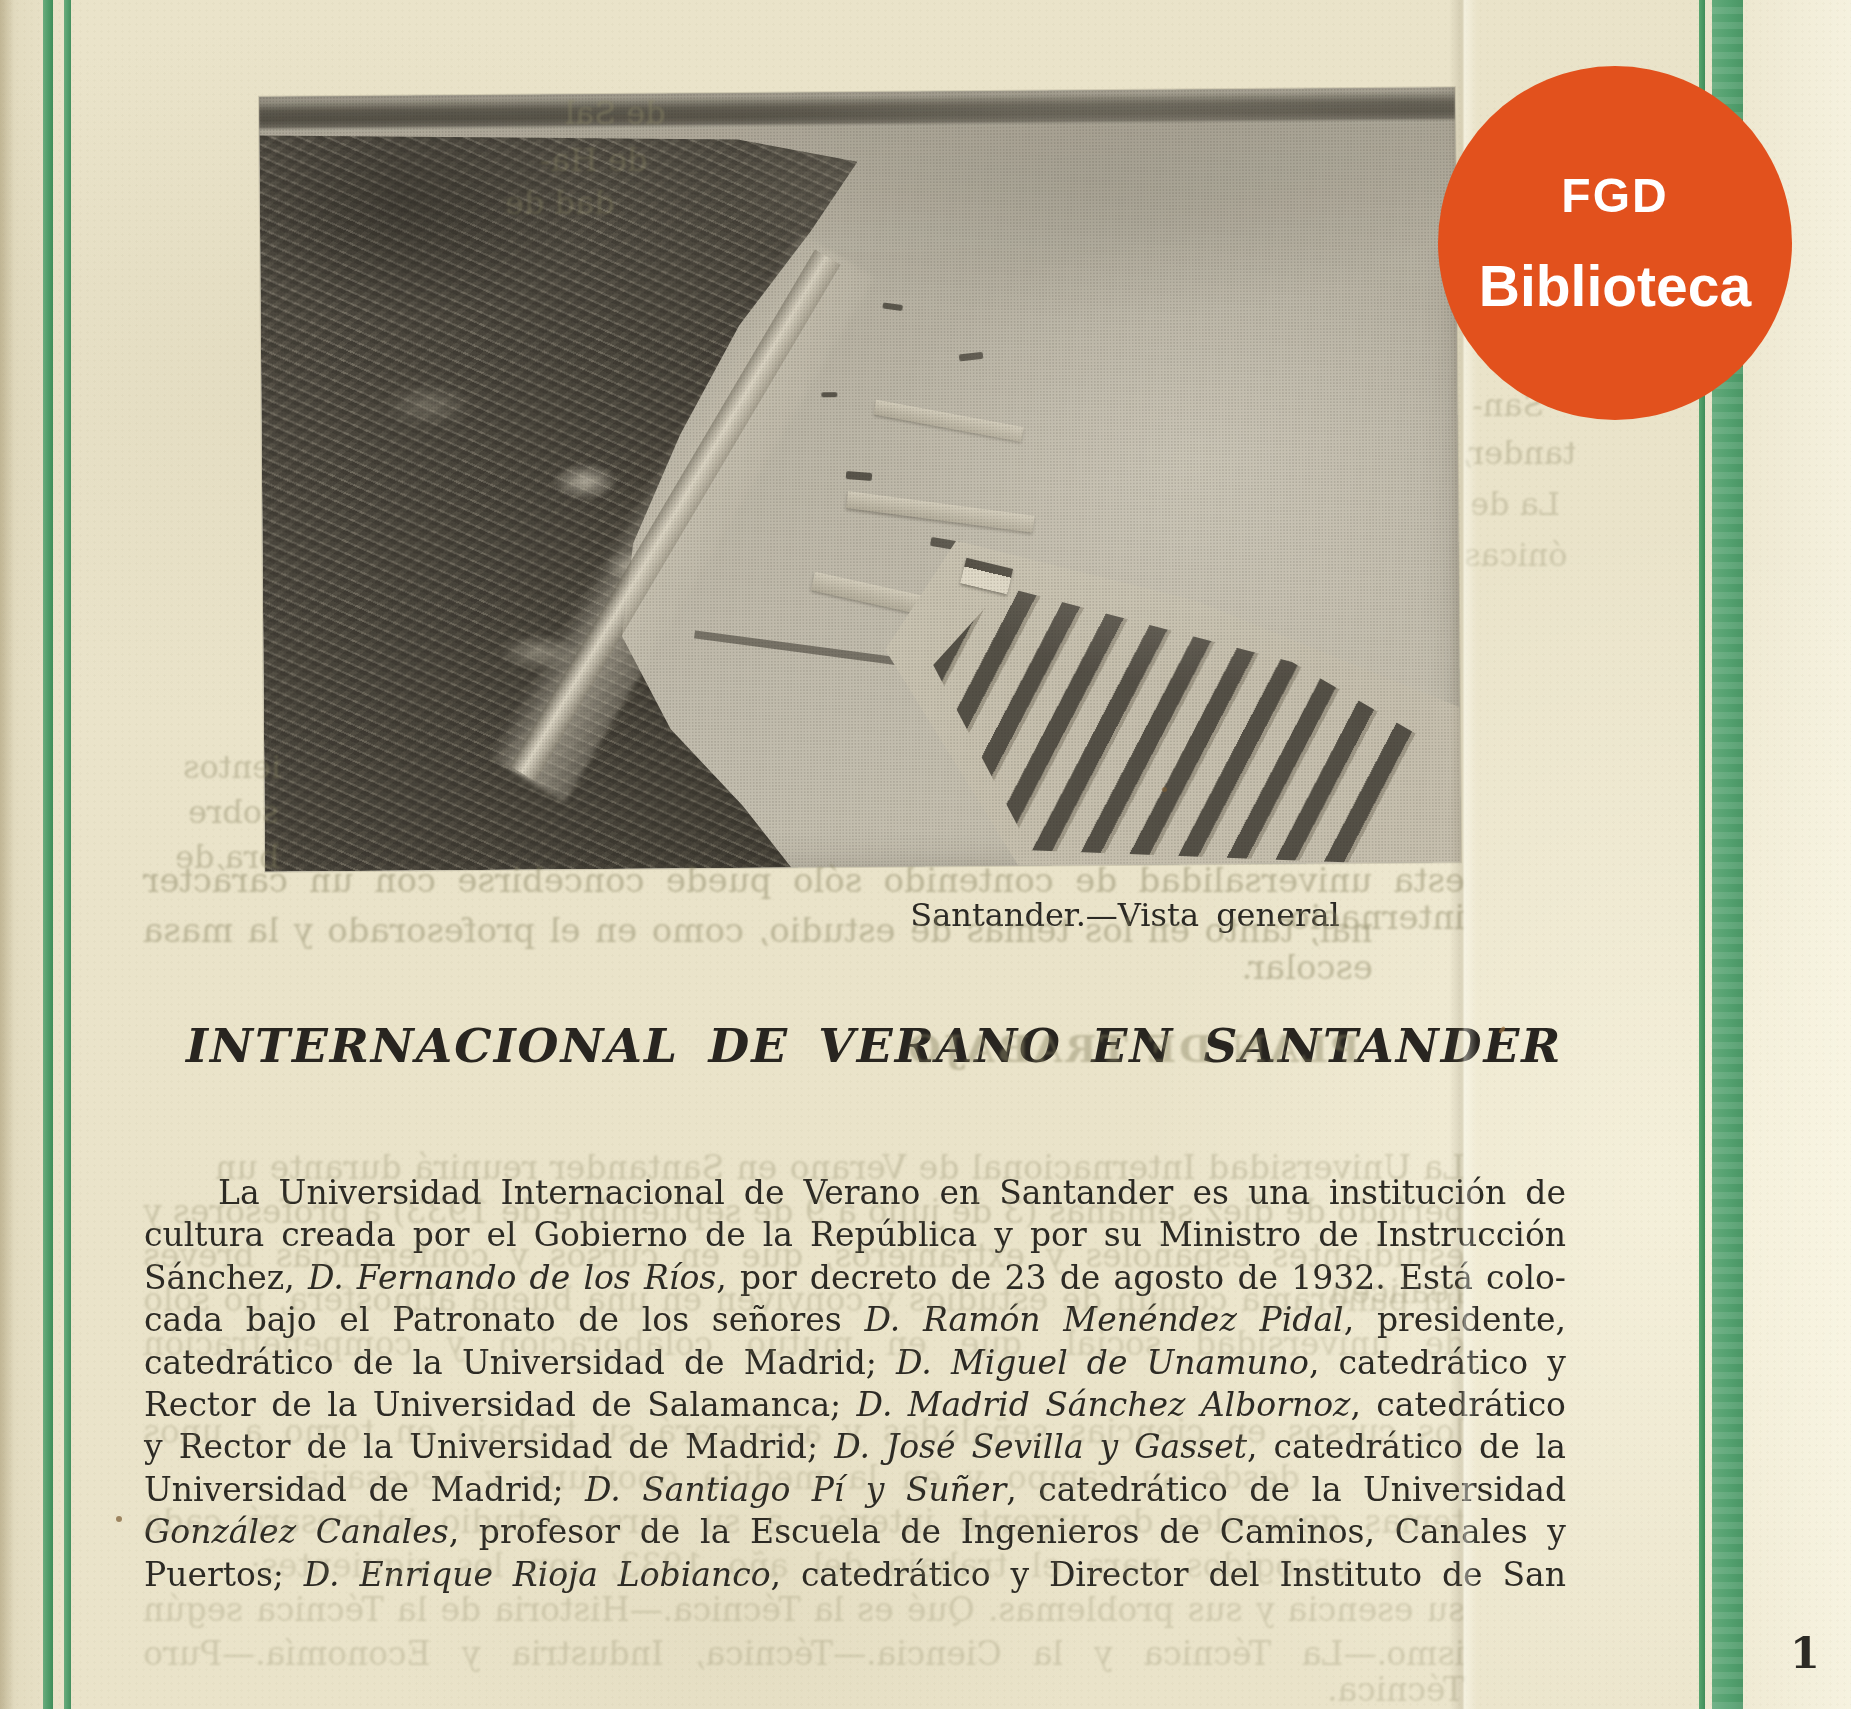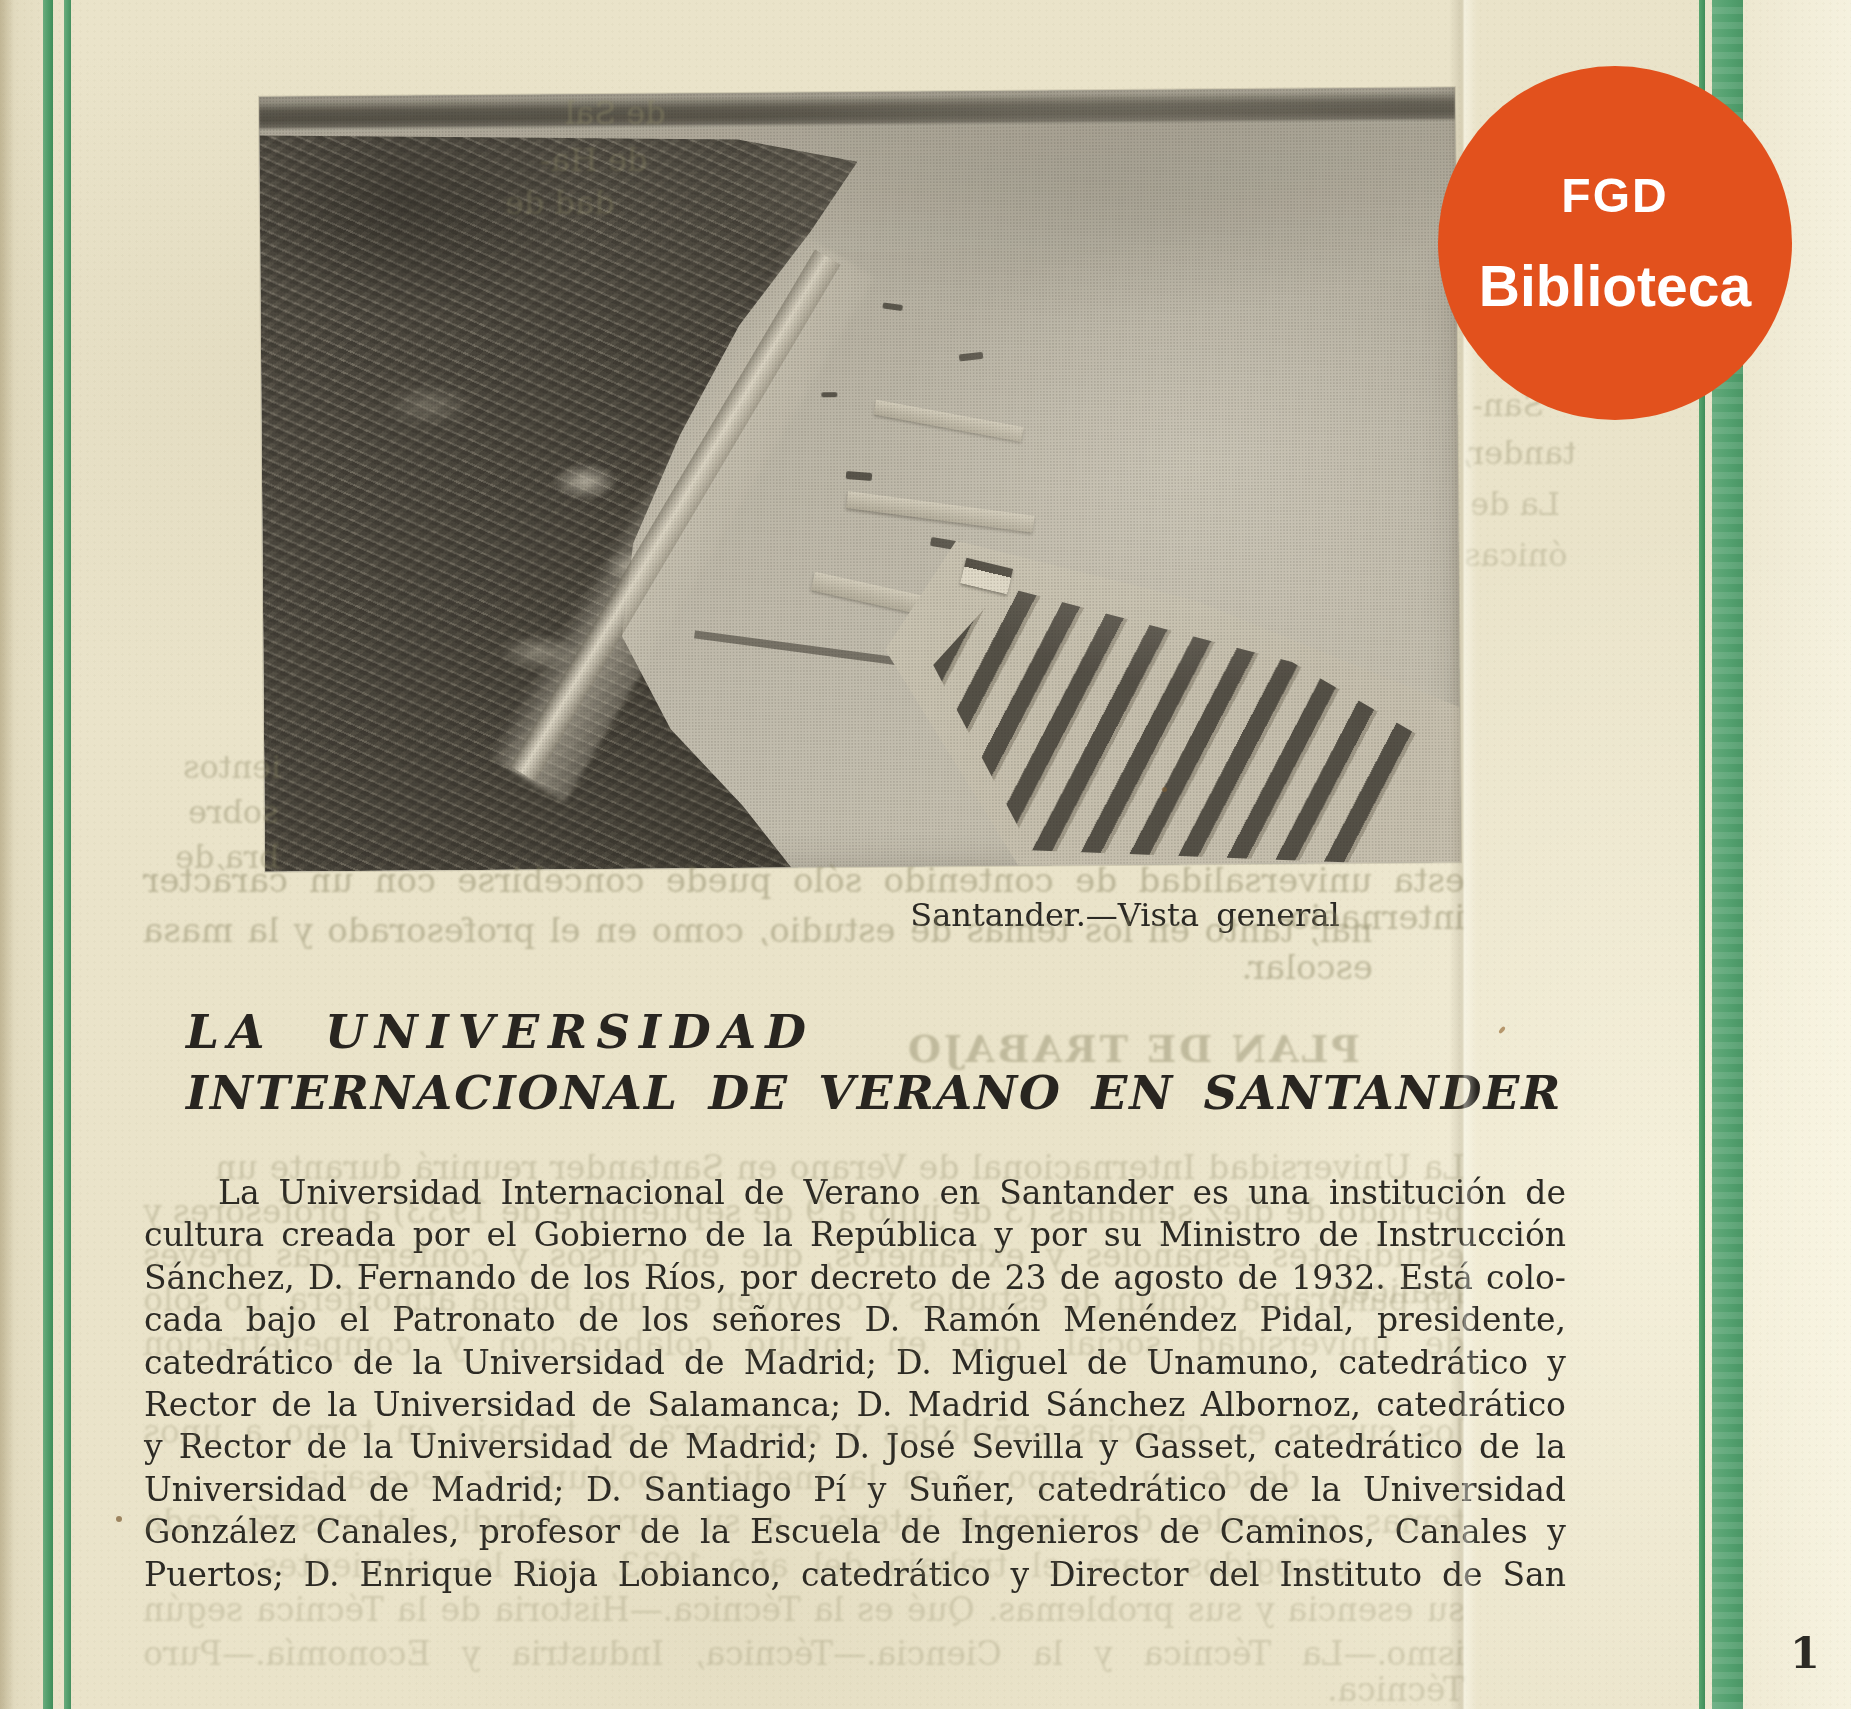--- a/index.html
+++ b/index.html
@@ -110,21 +110,21 @@
   .caption{position:absolute;left:900px;top:896px;width:450px;z-index:4;
     font-size:32px;text-align:center;word-spacing:7px;color:#2b2924;}
   
   .title{position:absolute;left:186px;top:1008px;z-index:4;font-style:italic;font-weight:bold;color:#282520;}
   .title .t1{font-size:47px;letter-spacing:9px;word-spacing:26px;line-height:1;}
   .title .t2{font-size:47px;letter-spacing:2px;word-spacing:11px;line-height:1;margin-top:14px;}
   
   .paragraph{position:absolute;left:144px;top:1172px;width:1422px;z-index:4;font-size:33px;color:#2c2a24;}
   .bline{height:42.4px;line-height:42.4px;text-align:justify;text-align-last:justify;white-space:nowrap;}
   .bline.indent{text-indent:74px;}
-  .bline .it{}
+  .bline .it{font-style:italic;}
   
   .bleed{position:absolute;inset:0;z-index:5;pointer-events:none;}
   .ghost{
     position:absolute;transform:scaleX(-1);color:var(--ghost,#8f8a68);
     filter:blur(1.1px);line-height:1.1;
     text-align:justify;text-align-last:justify;
   }
   .gbold{font-weight:bold;letter-spacing:3px;}
   
   .crease{position:absolute;left:1449px;top:0;width:28px;height:100%;z-index:7;pointer-events:none;
@@ -172,21 +172,20 @@
 </div>
 
 <div class="stamp">
   <div class="l1">FGD</div>
   <div class="l2">Biblioteca</div>
 </div>
 
 <div class="caption">Santander.—Vista general</div>
 
 <div class="title">
-  <div class="t1">LA UNIVERSIDAD</div>
   <div class="t2">INTERNACIONAL DE VERANO EN SANTANDER</div>
 </div>
 
 <div class="paragraph">
     <div class="bline indent"><span>La Universidad Internacional de Verano en Santander es una institución de</span></div>
     <div class="bline"><span>cultura creada por el Gobierno de la República y por su Ministro de Instrucción</span></div>
     <div class="bline"><span>Sánchez, </span><span class="it">D. Fernando de los Ríos</span><span>, por decreto de 23 de agosto de 1932. Está colo-</span></div>
     <div class="bline"><span>cada bajo el Patronato de los señores </span><span class="it">D. Ramón Menéndez Pidal</span><span>, presidente,</span></div>
     <div class="bline"><span>catedrático de la Universidad de Madrid; </span><span class="it">D. Miguel de Unamuno</span><span>, catedrático y</span></div>
     <div class="bline"><span>Rector de la Universidad de Salamanca; </span><span class="it">D. Madrid Sánchez Albornoz</span><span>, catedrático</span></div>

